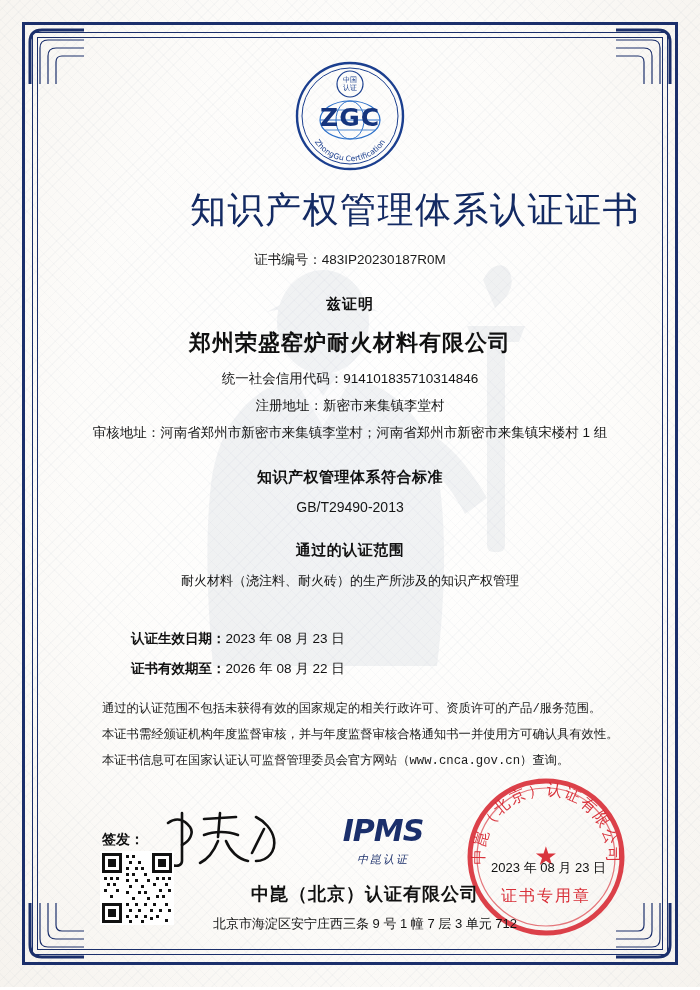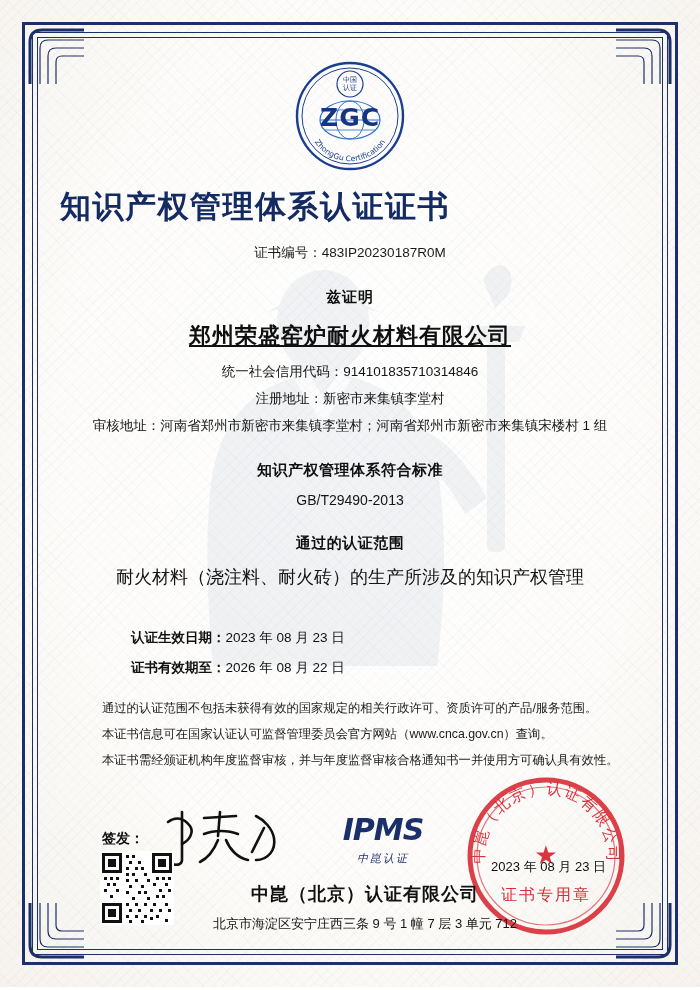--- a/index.html
+++ b/index.html
@@ -98,23 +98,23 @@
     margin-top: 8px;
   }
   .logo {
     width: 112px;
     height: 112px;
     position: relative;
   }
 
   .doc-title {
     margin-top: 14px;
-    text-align: left;
-    font-size: 31px;
-    font-weight: bold;
+    text-align: right;
+    font-size: 36px;
+    font-weight: normal;
     color: #132a63;
     letter-spacing: 1.5px;
     font-family: "DejaVu Sans", "Liberation Sans", sans-serif;
   }
 
   .cert-no {
     margin-top: 16px;
     text-align: center;
     font-size: 13.5px;
     color: #1a1a1a;
@@ -129,21 +129,20 @@
     letter-spacing: 1px;
   }
 
   .company {
     margin-top: 14px;
     text-align: center;
     font-size: 22px;
     font-weight: bold;
     color: #101010;
     letter-spacing: 1px;
-    text-decoration: underline;
   }
 
   .field {
     margin-top: 12px;
     text-align: center;
     font-size: 13.5px;
     color: #151515;
   }
   .field.tight { margin-top: 9px; }
 
@@ -157,40 +156,41 @@
   }
   .std-code {
     margin-top: 12px;
     text-align: center;
     font-size: 14px;
     color: #151515;
   }
   .scope-text {
     margin-top: 12px;
     text-align: center;
-    font-size: 18px;
+    font-size: 13px;
     color: #151515;
   }
 
   .dates {
     margin-top: 40px;
     padding-left: 42px;
   }
   .date-row {
     font-size: 13.5px;
     color: #111;
     margin-bottom: 12px;
     margin-left: 29px;
   }
   .date-row .label { font-weight: bold; }
 
   .notes {
     margin-top: 22px;
     padding-left: 42px;
     padding-right: 20px;
+    font-family: Liberation Mono, monospace;
   }
   .note {
     font-size: 12.3px;
     color: #1a1a1a;
     line-height: 1.55;
     margin-bottom: 7px;
   }
 
   
   .sig-area {
@@ -403,22 +403,22 @@
       <div class="date-row">
         <span class="label">认证生效日期：</span><span>2023 年 08 月 23 日</span>
       </div>
       <div class="date-row">
         <span class="label">证书有效期至：</span><span>2026 年 08 月 22 日</span>
       </div>
     </div>
 
     <div class="notes">
       <div class="note">通过的认证范围不包括未获得有效的国家规定的相关行政许可、资质许可的产品/服务范围。</div>
+      <div class="note">本证书需经颁证机构年度监督审核，并与年度监督审核合格通知书一并使用方可确认具有效性。</div>
       <div class="note">本证书信息可在国家认证认可监督管理委员会官方网站（www.cnca.gov.cn）查询。</div>
-      <div class="note">本证书需经颁证机构年度监督审核，并与年度监督审核合格通知书一并使用方可确认具有效性。</div>
     </div>
 
     <div class="sig-area">
       <div class="sig-label">签发：</div>
 
       <svg class="signature" viewBox="0 0 130 70">
         <g fill="none" stroke="#111111" stroke-width="2.6" stroke-linecap="round" stroke-linejoin="round">
           <path d="M8 20 C16 14 24 16 30 24 C34 30 30 38 22 42"></path>
           <path d="M22 10 L22 58 C22 62 18 64 12 62"></path>
           <path d="M44 16 L76 14"></path>

